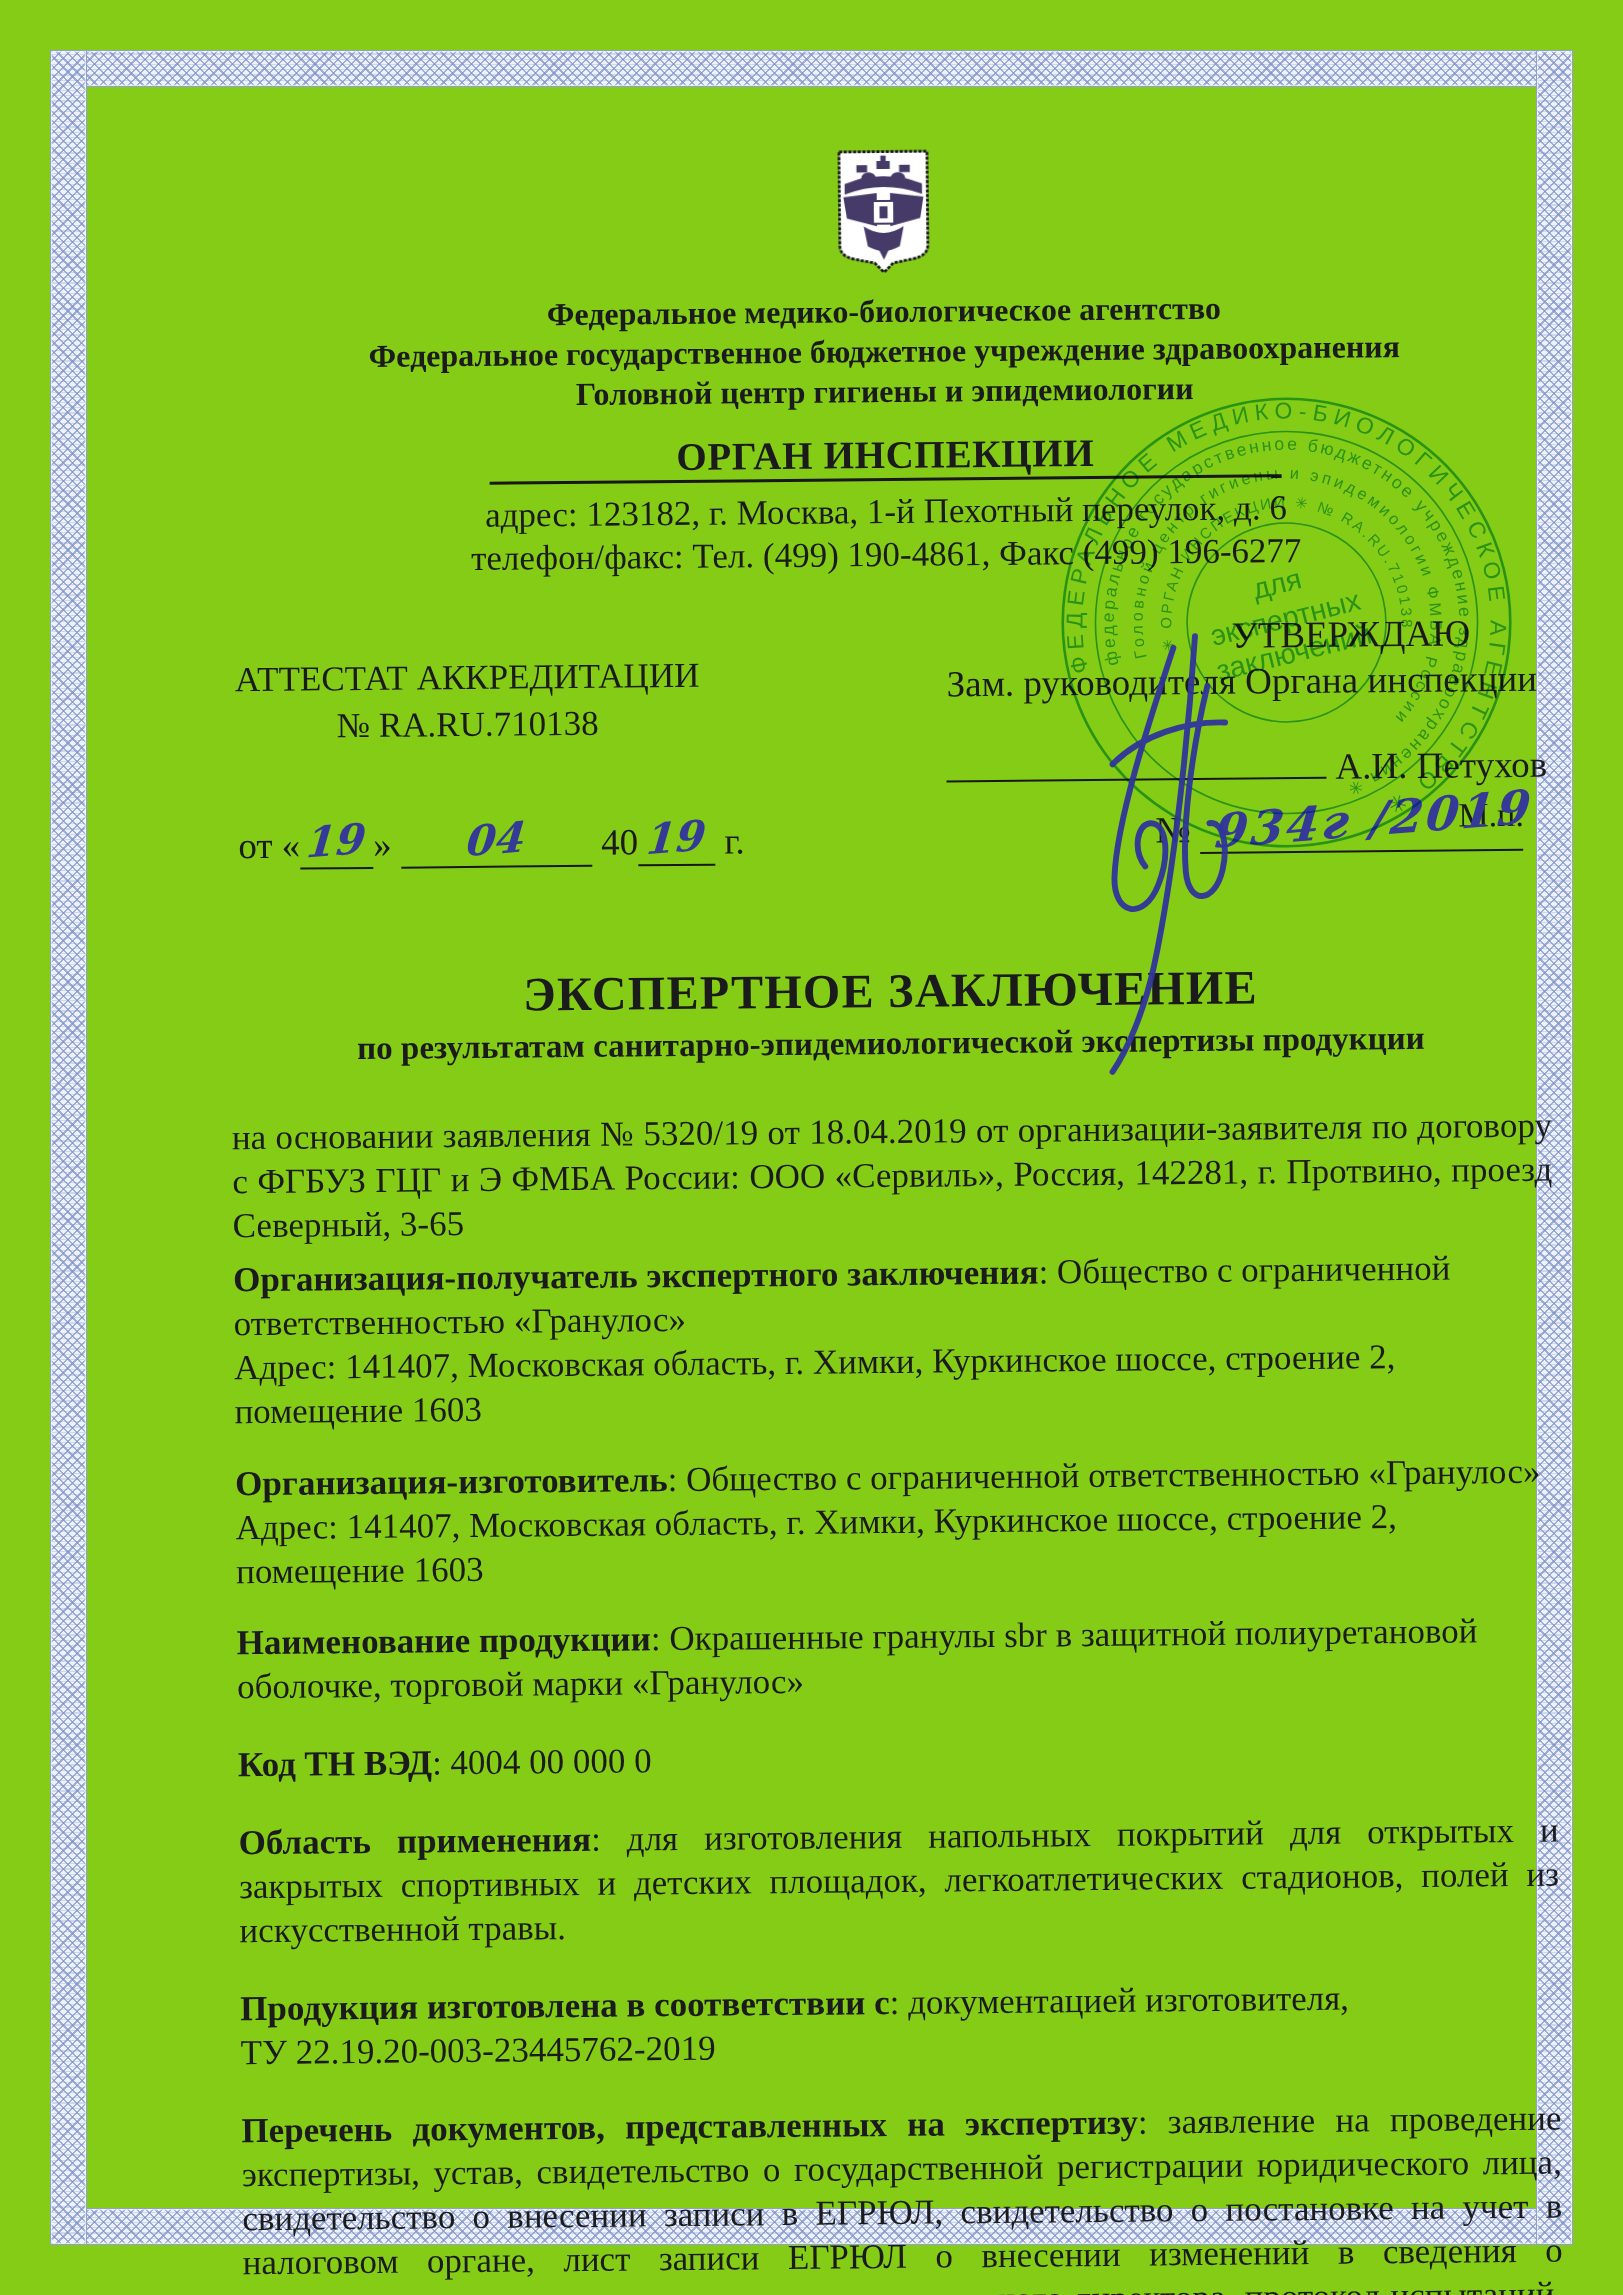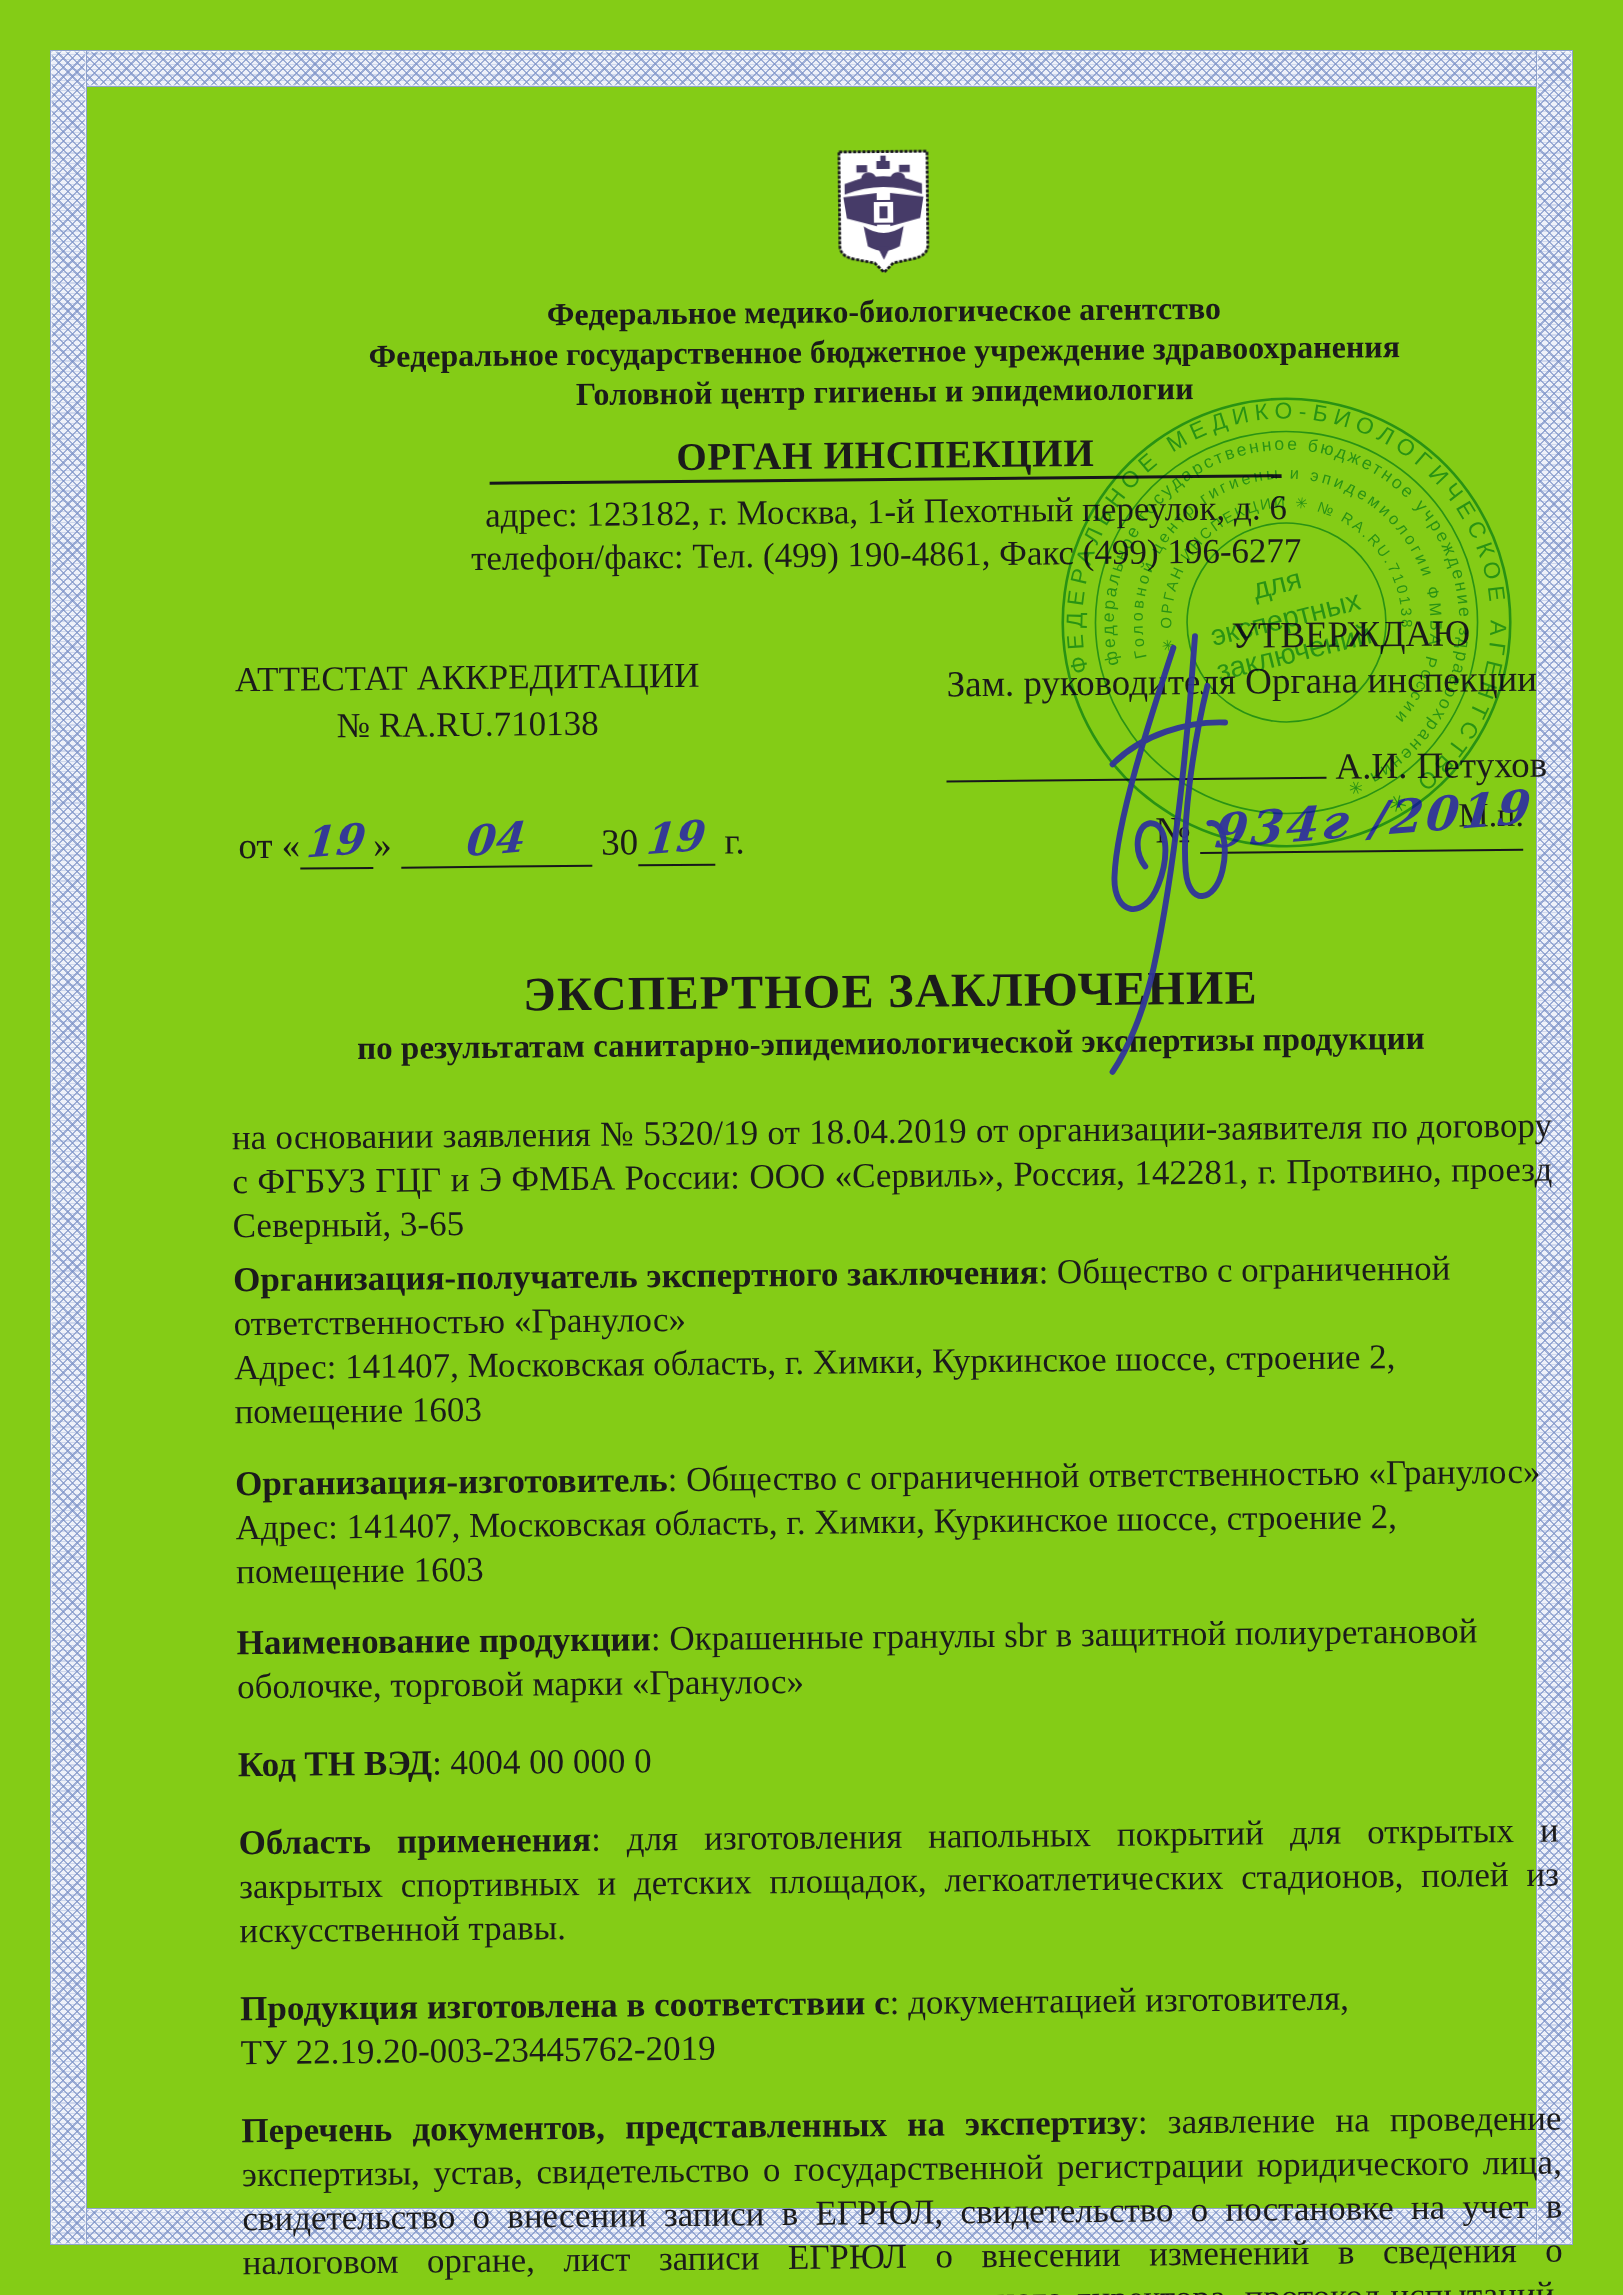--- a/index.html
+++ b/index.html
@@ -130,21 +130,21 @@
       <div class="name-row">
         <span class="sig-rule"></span>
         <span>А.И. Петухов</span>
       </div>
 
       <div class="mp">М.п.</div>
 
       <div class="date-row">
         <span>от «</span><span class="u day"><span class="hw">19</span></span><span>»</span>
         <span class="u month"><span class="hw">04</span></span>
-        <span>30</span><span class="u year"><span class="hw">19</span></span>
+        <span>40</span><span class="u year"><span class="hw">19</span></span>
         <span>г.</span>
       </div>
 
       <div class="num-row">
         <span>№</span>
         <span class="u num"><span class="hw big">934г /2019</span></span>
       </div>
     </div>
 
     <div class="doc-title">ЭКСПЕРТНОЕ ЗАКЛЮЧЕНИЕ</div>

